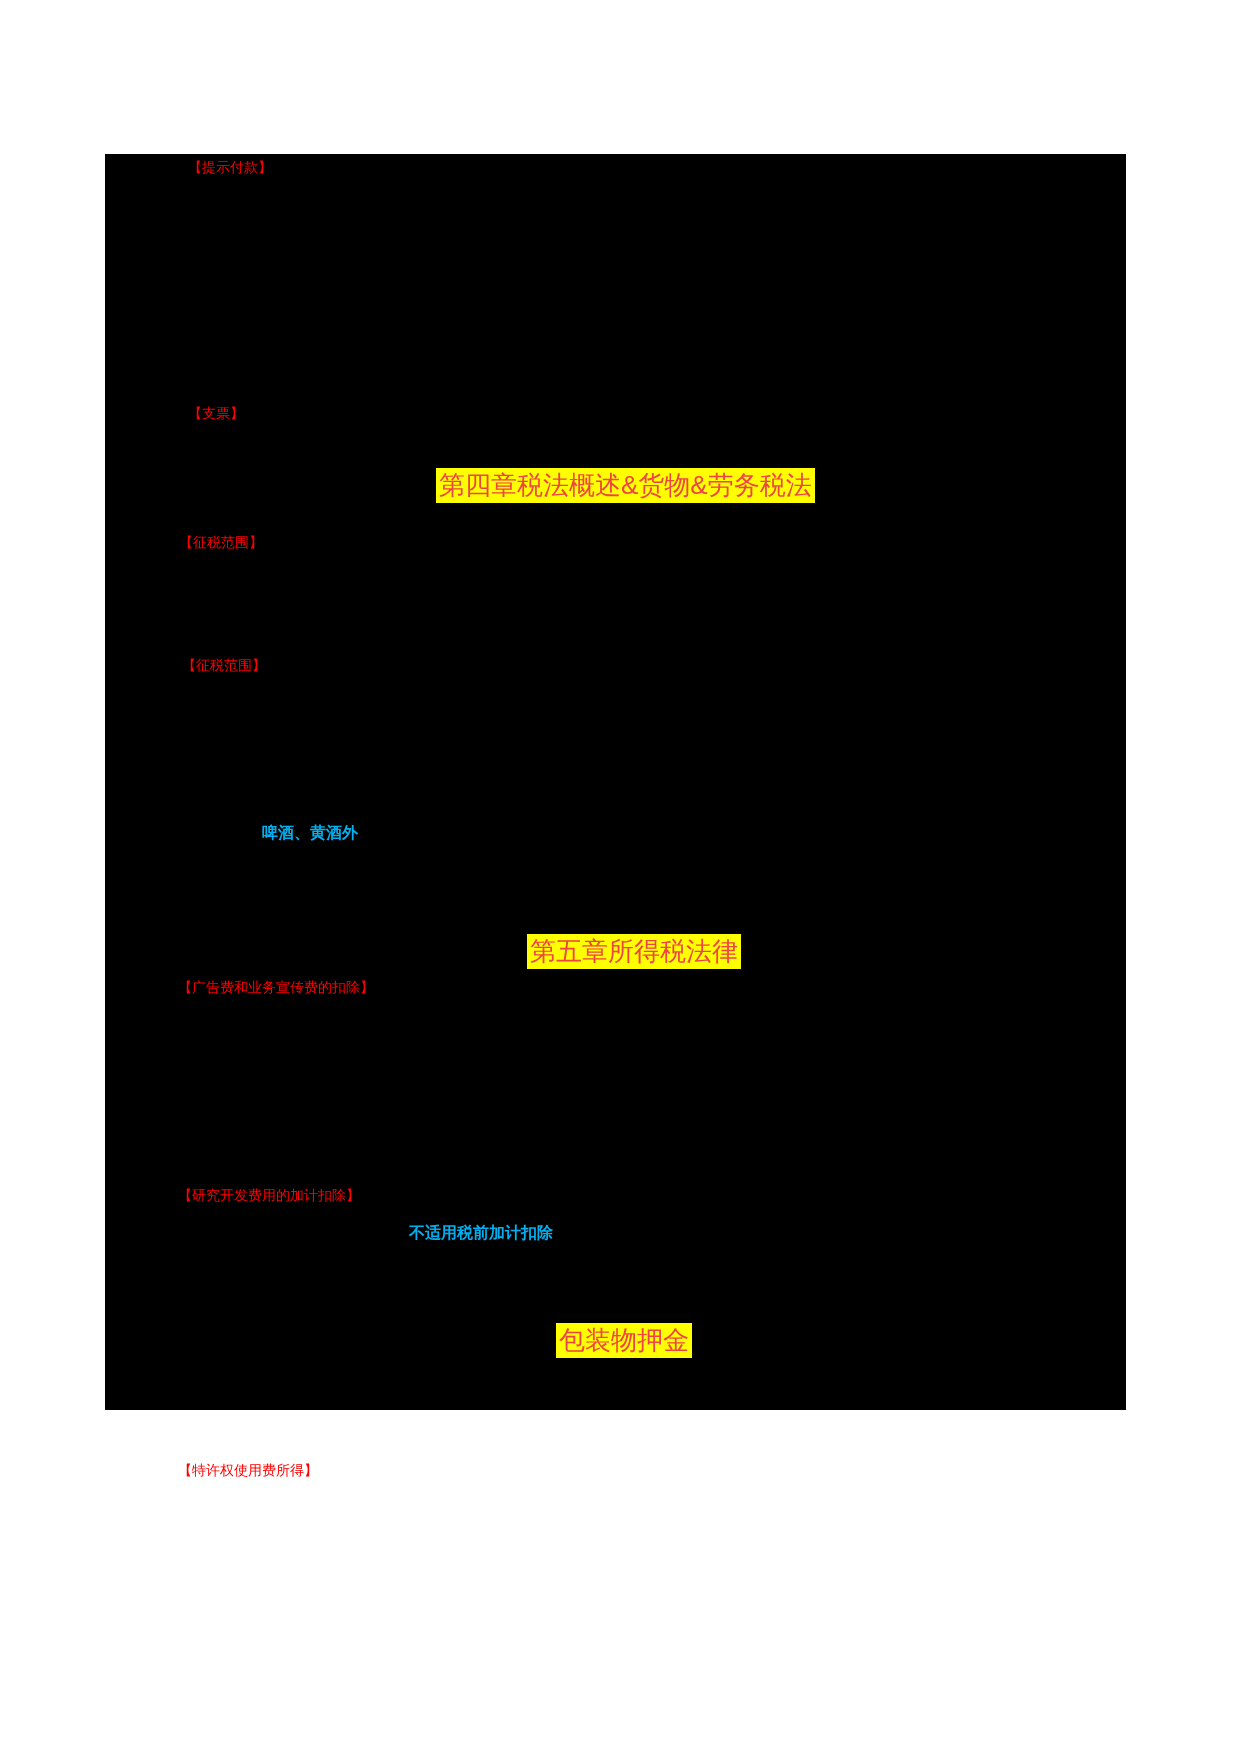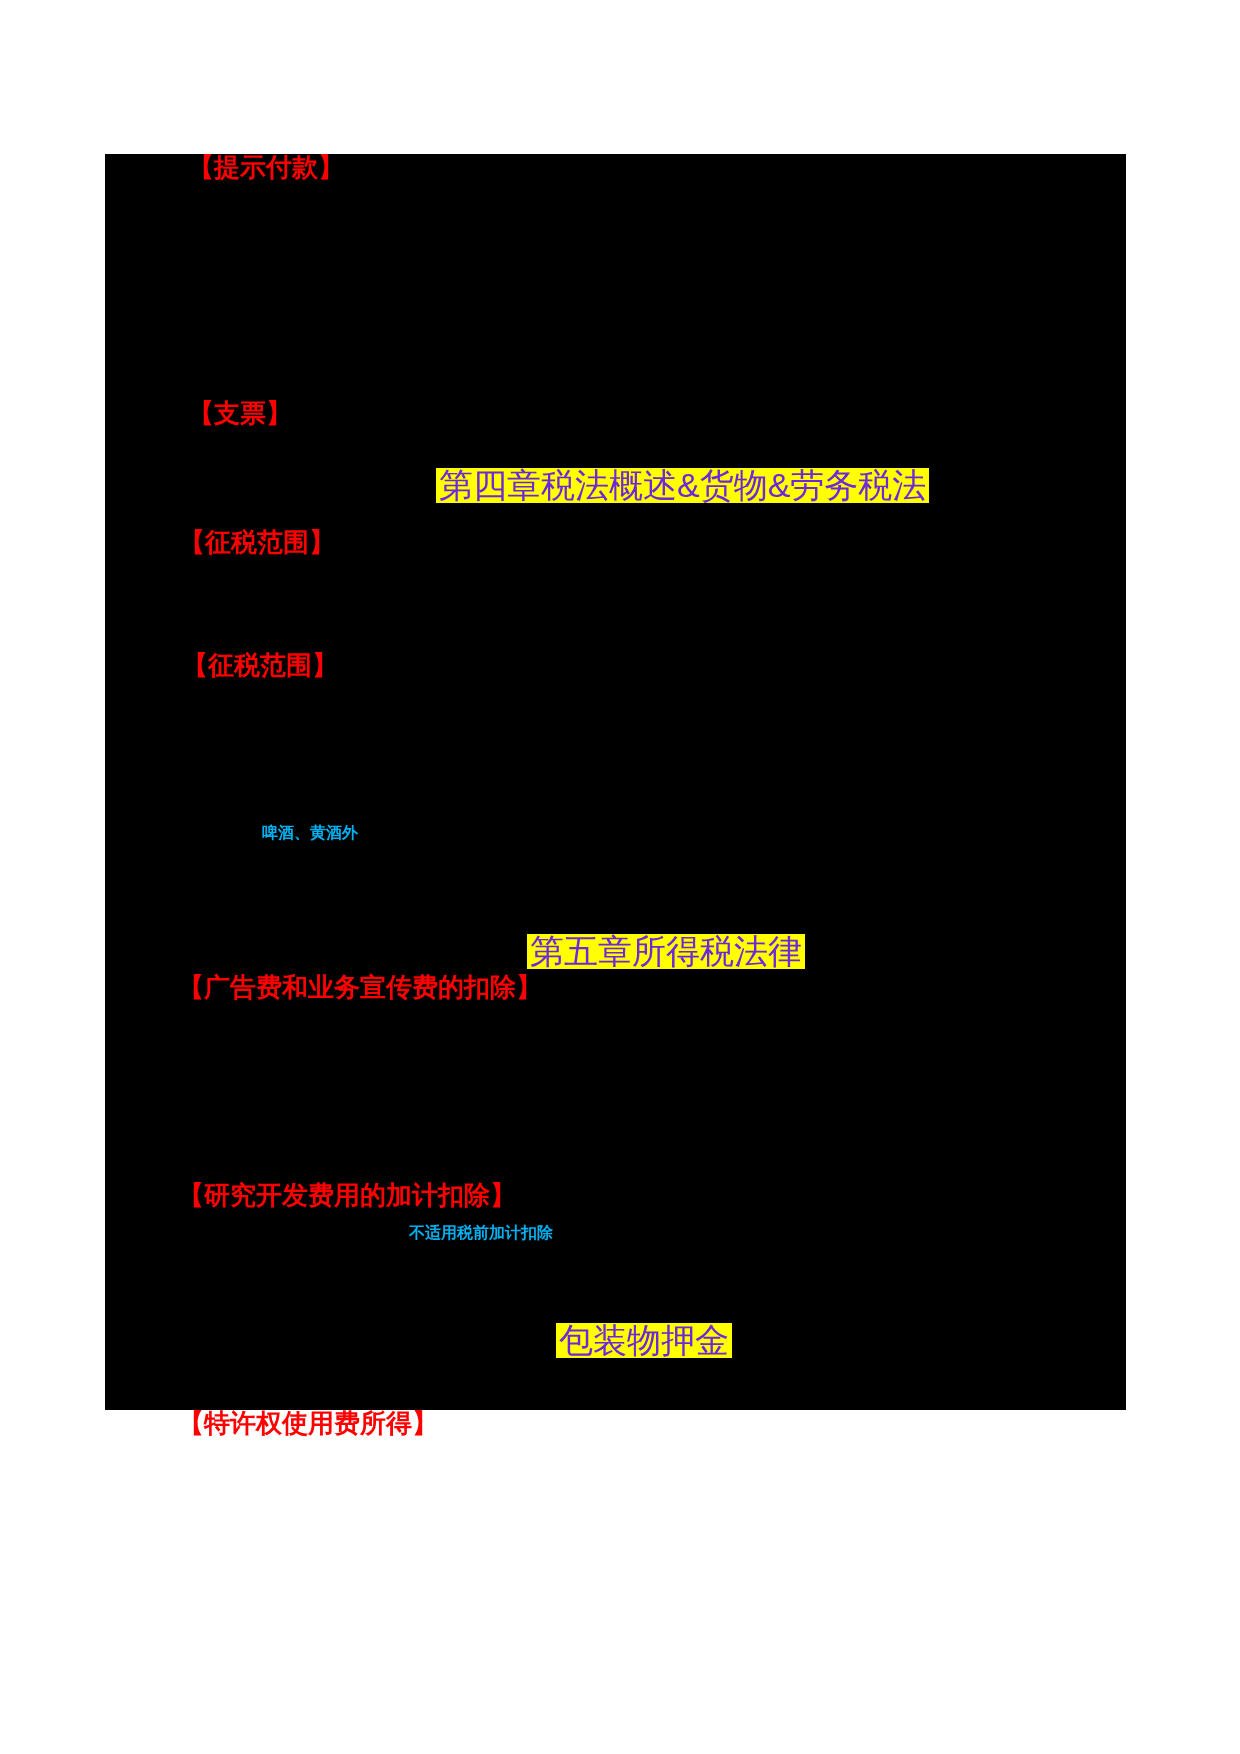--- a/index.html
+++ b/index.html
@@ -14,41 +14,41 @@
   .content {
     position:absolute;
     left:105px; top:154px;
     width:1021px; height:1256px;
     background:var(--content-bg,#000);
   }
   .red-h {
     position:absolute;
     color:var(--red,#f00);
     font-family:"Liberation Serif", serif;
-    font-weight:bold;
-    font-size:26px;
+    font-weight:normal;
+    font-size:14px;
     line-height:26px;
     white-space:nowrap;
     letter-spacing:0px;
   }
   .blue-t {
     position:absolute;
     color:var(--blue,#00b0f0);
     font-family:"Liberation Serif", serif;
     font-weight:bold;
     font-size:16px;
     line-height:26px;
     white-space:nowrap;
   }
   .yellow-t {
     position:absolute;
     background:var(--yellow,#ff0);
-    color:#6d28d9;
+    color:#ef4444;
     font-family:"Liberation Sans", sans-serif;
-    font-size:34px;
+    font-size:26px;
     line-height:35px;
     padding:0 3px;
     white-space:nowrap;
   }
 </style>
 </head>
 <body>
 
 <div class="page">
   <div class="content">
@@ -68,16 +68,16 @@
     <div class="yellow-t" style="left:422px; top:760px;margin-top:20px;">第五章所得税法律</div>
 
     <div class="red-h" style="left:73px; top:821px;">【广告费和业务宣传费的扣除】</div>
 
     <div class="red-h" style="left:73px; top:1029px;">【研究开发费用的加计扣除】</div>
 
     <div class="blue-t" style="left:304px; top:1066px;">不适用税前加计扣除</div>
 
     <div class="yellow-t" style="left:451px; top:1169px;">包装物押金</div>
 
-    <div class="red-h" style="left:73px; top:1257px;">【特许权使用费所得】</div>
+    <div class="red-h" style="left:73px; top:1304px;">【特许权使用费所得】</div>
 
   </div>
 </div>
 
 </body></html>

